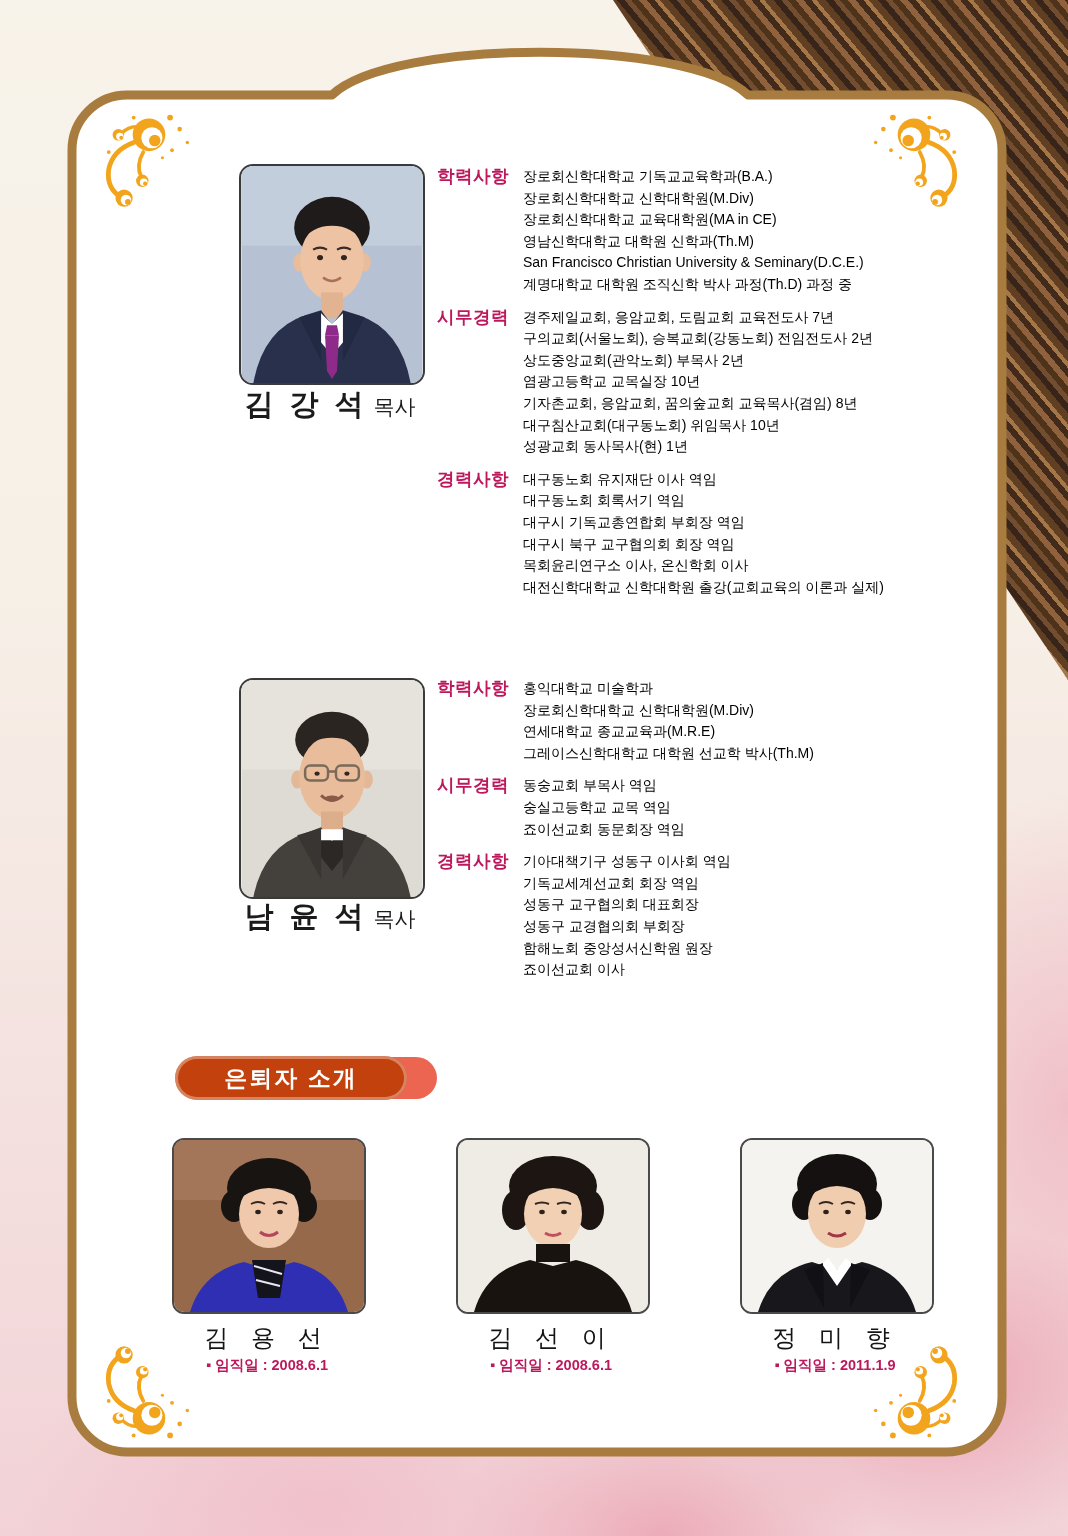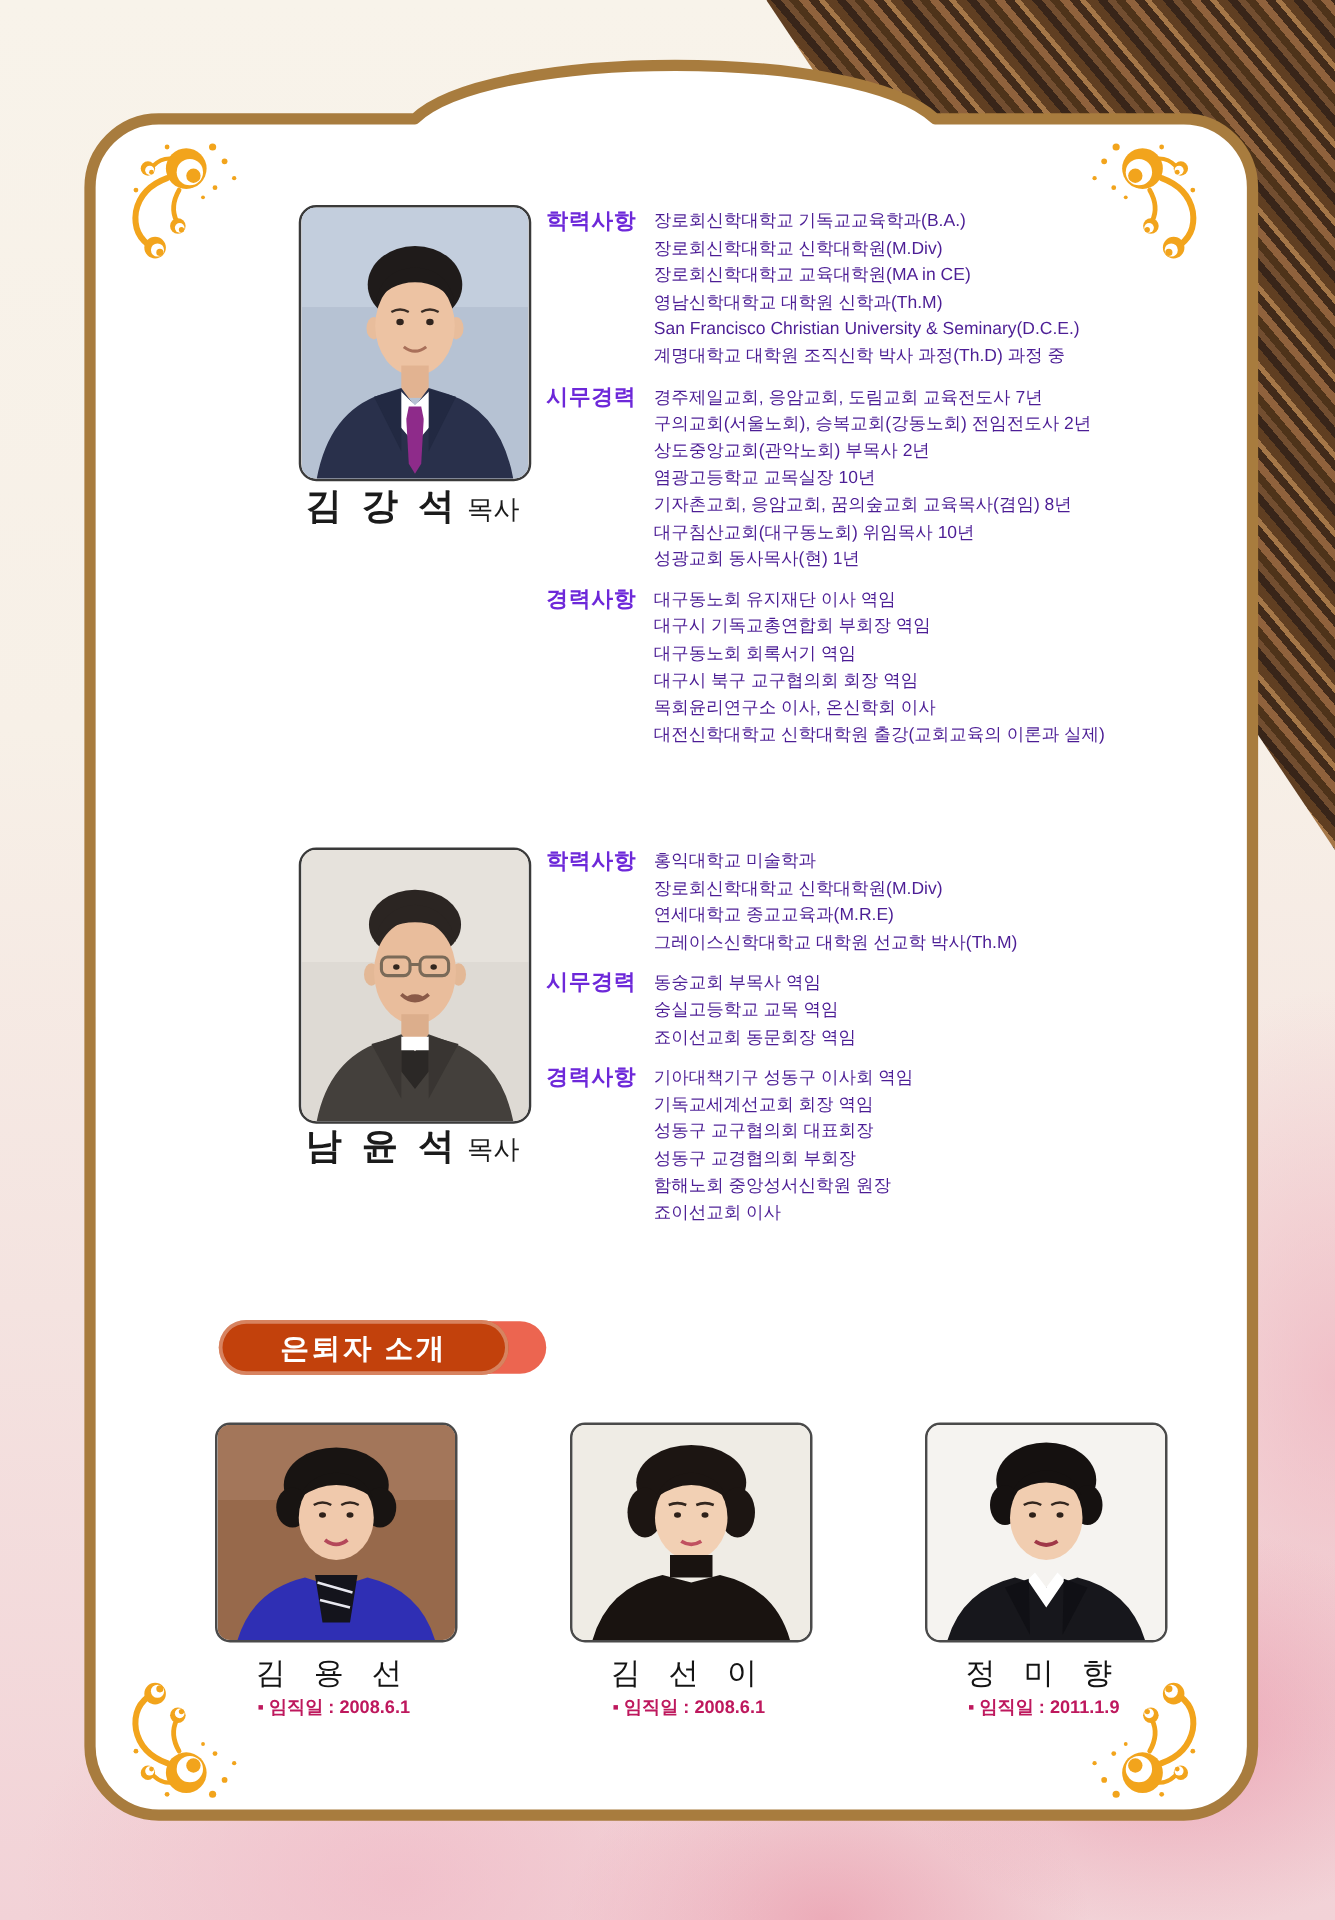--- a/index.html
+++ b/index.html
@@ -38,25 +38,25 @@
   }
   .photo svg{display:block;width:100%;height:100%;}
   .pname{
     position:absolute;width:244px;text-align:center;z-index:4;
     font-size:29px;font-weight:bold;letter-spacing:4px;color:#1b1b1b;white-space:nowrap;
   }
   .ptitle{font-size:21px;letter-spacing:0;margin-left:6px;font-weight:normal;}
   .textcol{position:absolute;width:470px;z-index:4;}
   .sec{display:flex;margin-bottom:11px;}
   .sec-label{
-    flex:0 0 86px;width:86px;font-size:17.5px;font-weight:bold;color:#6d28d9;
+    flex:0 0 86px;width:86px;font-size:17.5px;font-weight:bold;color:#be185d;
     line-height:21.6px;letter-spacing:.5px;white-space:pre;
   }
   .sec-lines{flex:1;}
-  .ln{font-size:14px;line-height:21.6px;color:#4c1d95;white-space:pre;}
+  .ln{font-size:14px;line-height:21.6px;color:#000000;white-space:pre;}
   
   .badge-wrap{position:absolute;left:175px;top:1056px;width:262px;height:44px;z-index:4;}
   .badge-tail{
     position:absolute;right:0;top:1px;width:54px;height:42px;
     background:#ec6550;border-radius:0 24px 24px 0;
   }
   .badge{
     position:absolute;left:0;top:0;width:232px;height:44px;
     background:#c2410c;border-radius:23px;
     box-shadow:inset 0 0 0 3px rgba(255,255,255,.35);
@@ -173,22 +173,22 @@
         <div class="ln">염광고등학교 교목실장 10년</div>
         <div class="ln">기자촌교회, 응암교회, 꿈의숲교회 교육목사(겸임) 8년</div>
         <div class="ln">대구침산교회(대구동노회) 위임목사 10년</div>
         <div class="ln">성광교회 동사목사(현) 1년</div>
       </div>
     </div>
     <div class="sec">
       <div class="sec-label">경력사항</div>
       <div class="sec-lines">
         <div class="ln">대구동노회 유지재단 이사 역임</div>
+        <div class="ln">대구동노회 회록서기 역임</div>
         <div class="ln">대구시 기독교총연합회 부회장 역임</div>
-        <div class="ln">대구동노회 회록서기 역임</div>
         <div class="ln">대구시 북구 교구협의회 회장 역임</div>
         <div class="ln">목회윤리연구소 이사, 온신학회 이사</div>
         <div class="ln">대전신학대학교 신학대학원 출강(교회교육의 이론과 실제)</div>
       </div>
     </div>
   </div>
 
   <div class="photo" style="left:239px;top:678px;width:182px;height:217px">
     <svg viewBox="0 0 182 218" aria-hidden="true">
       <rect width="182" height="218" fill="#dedad4"></rect>

